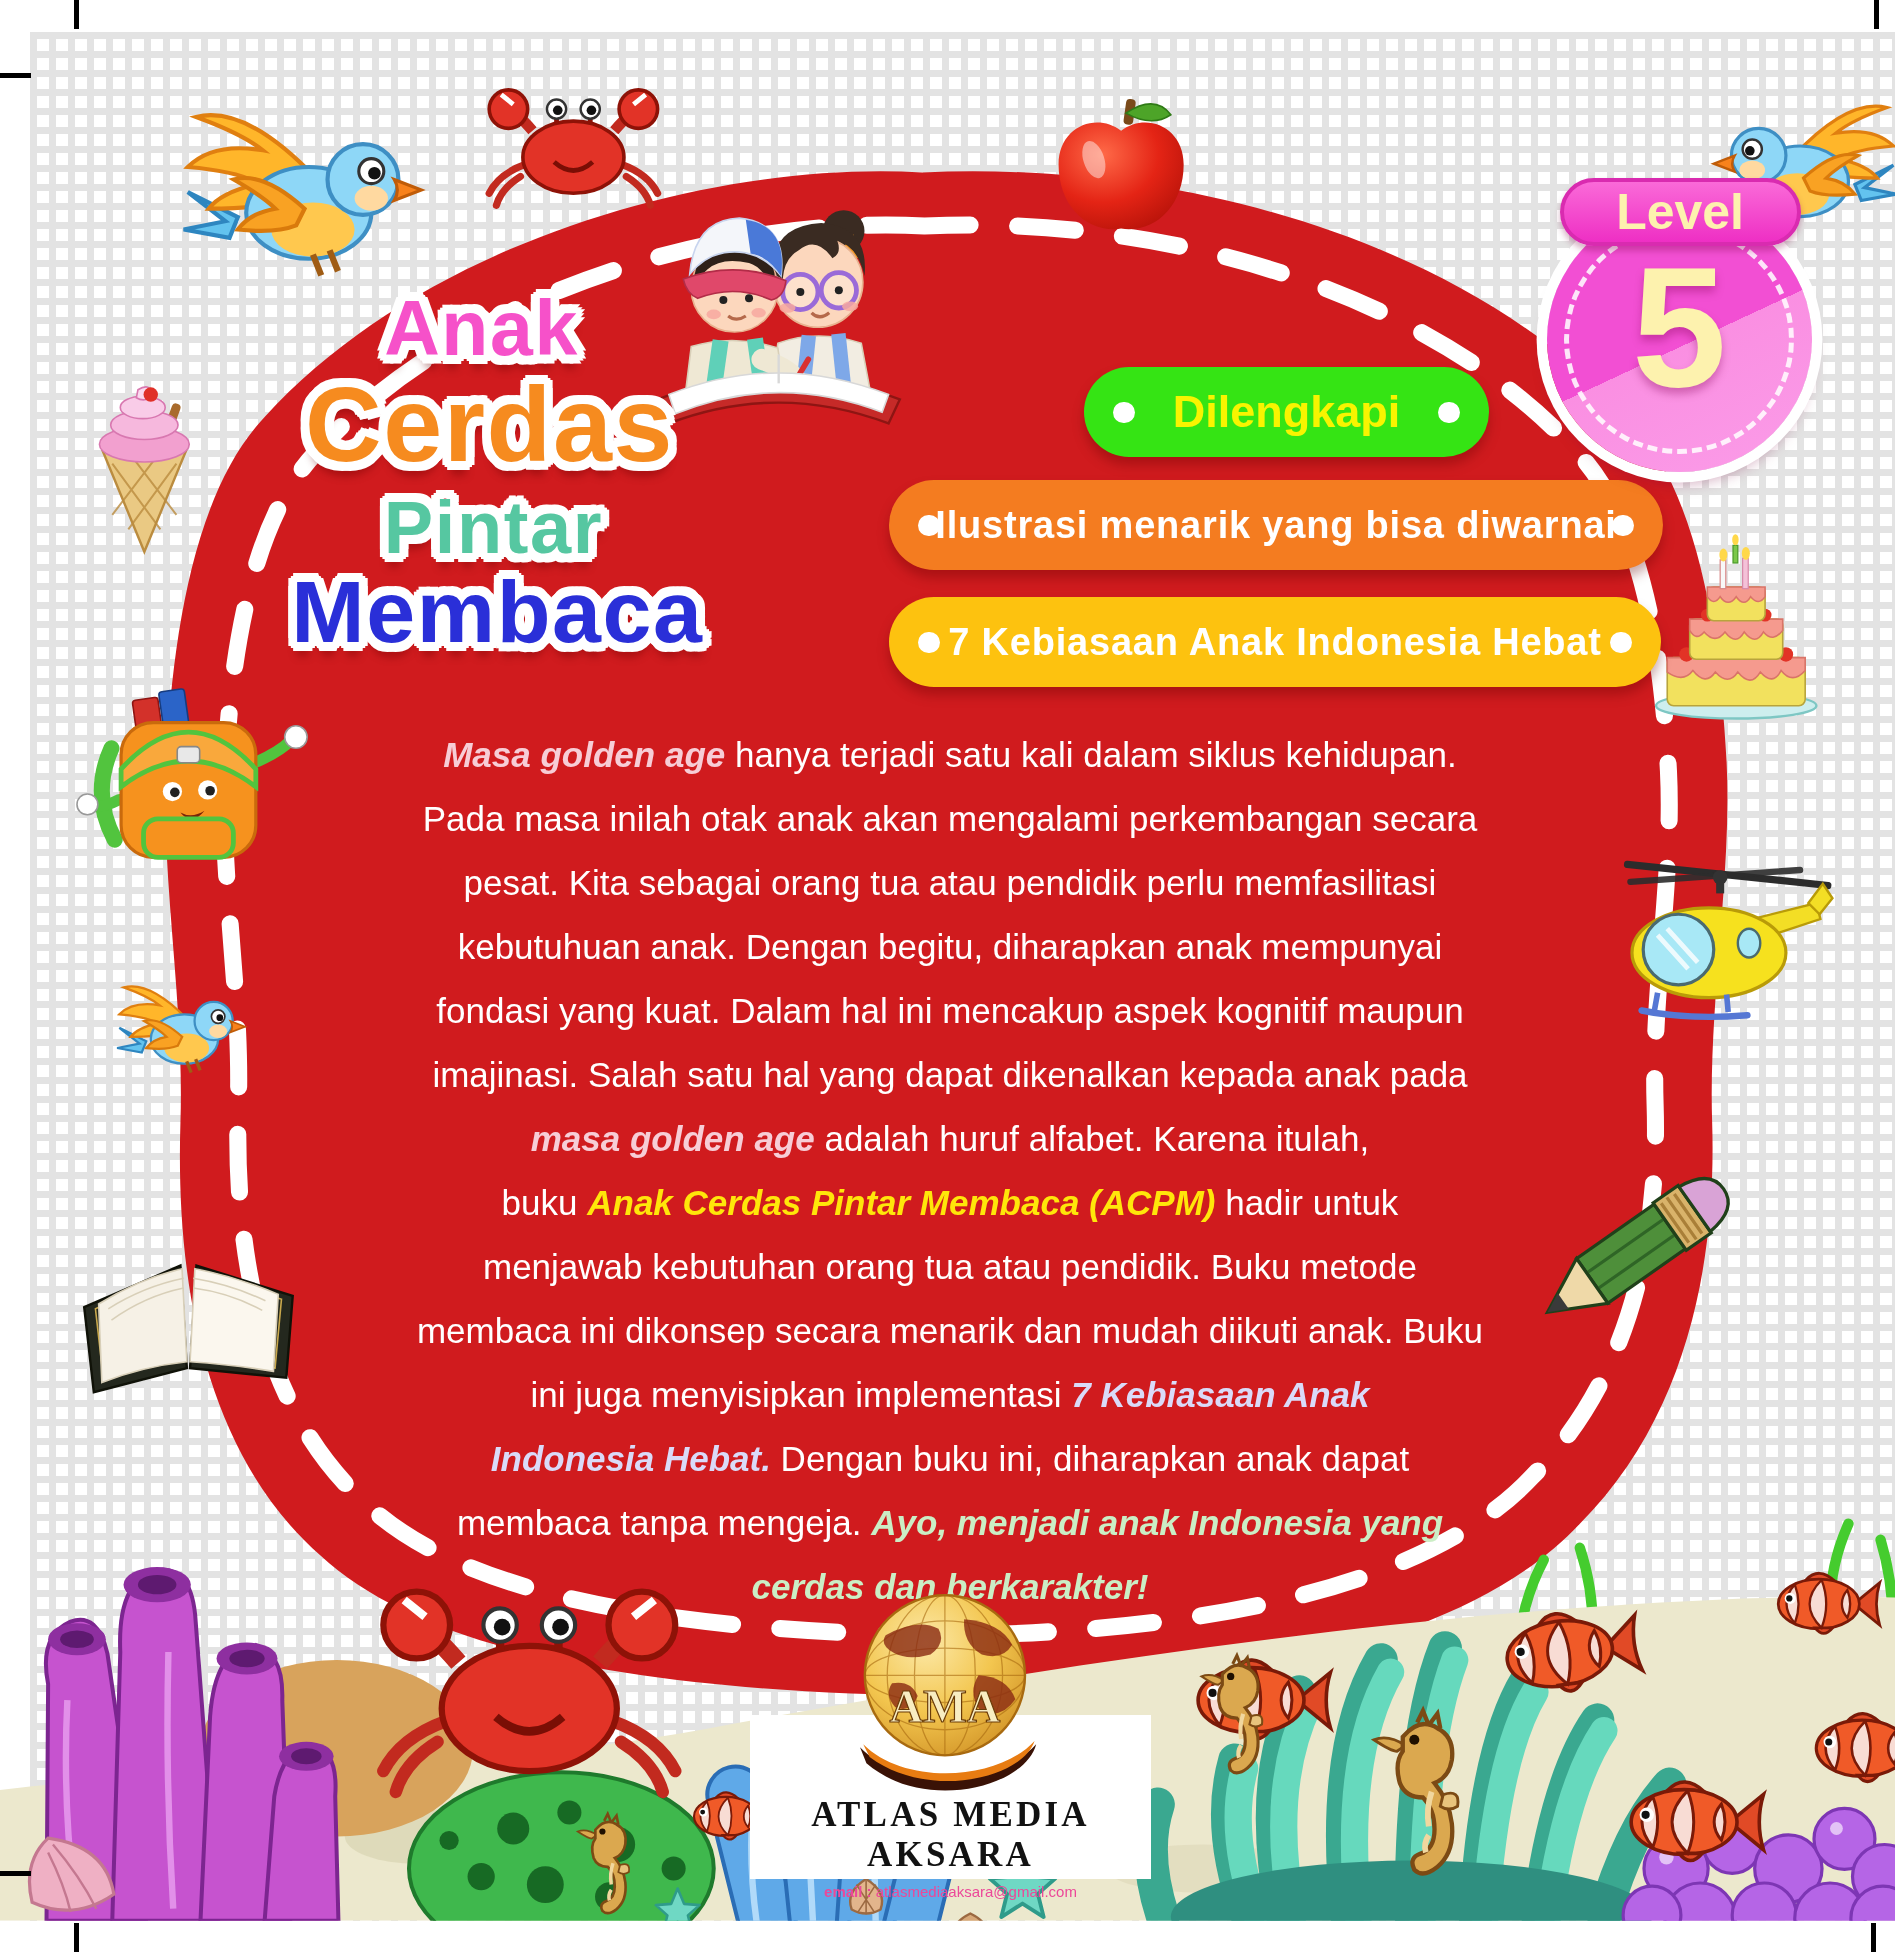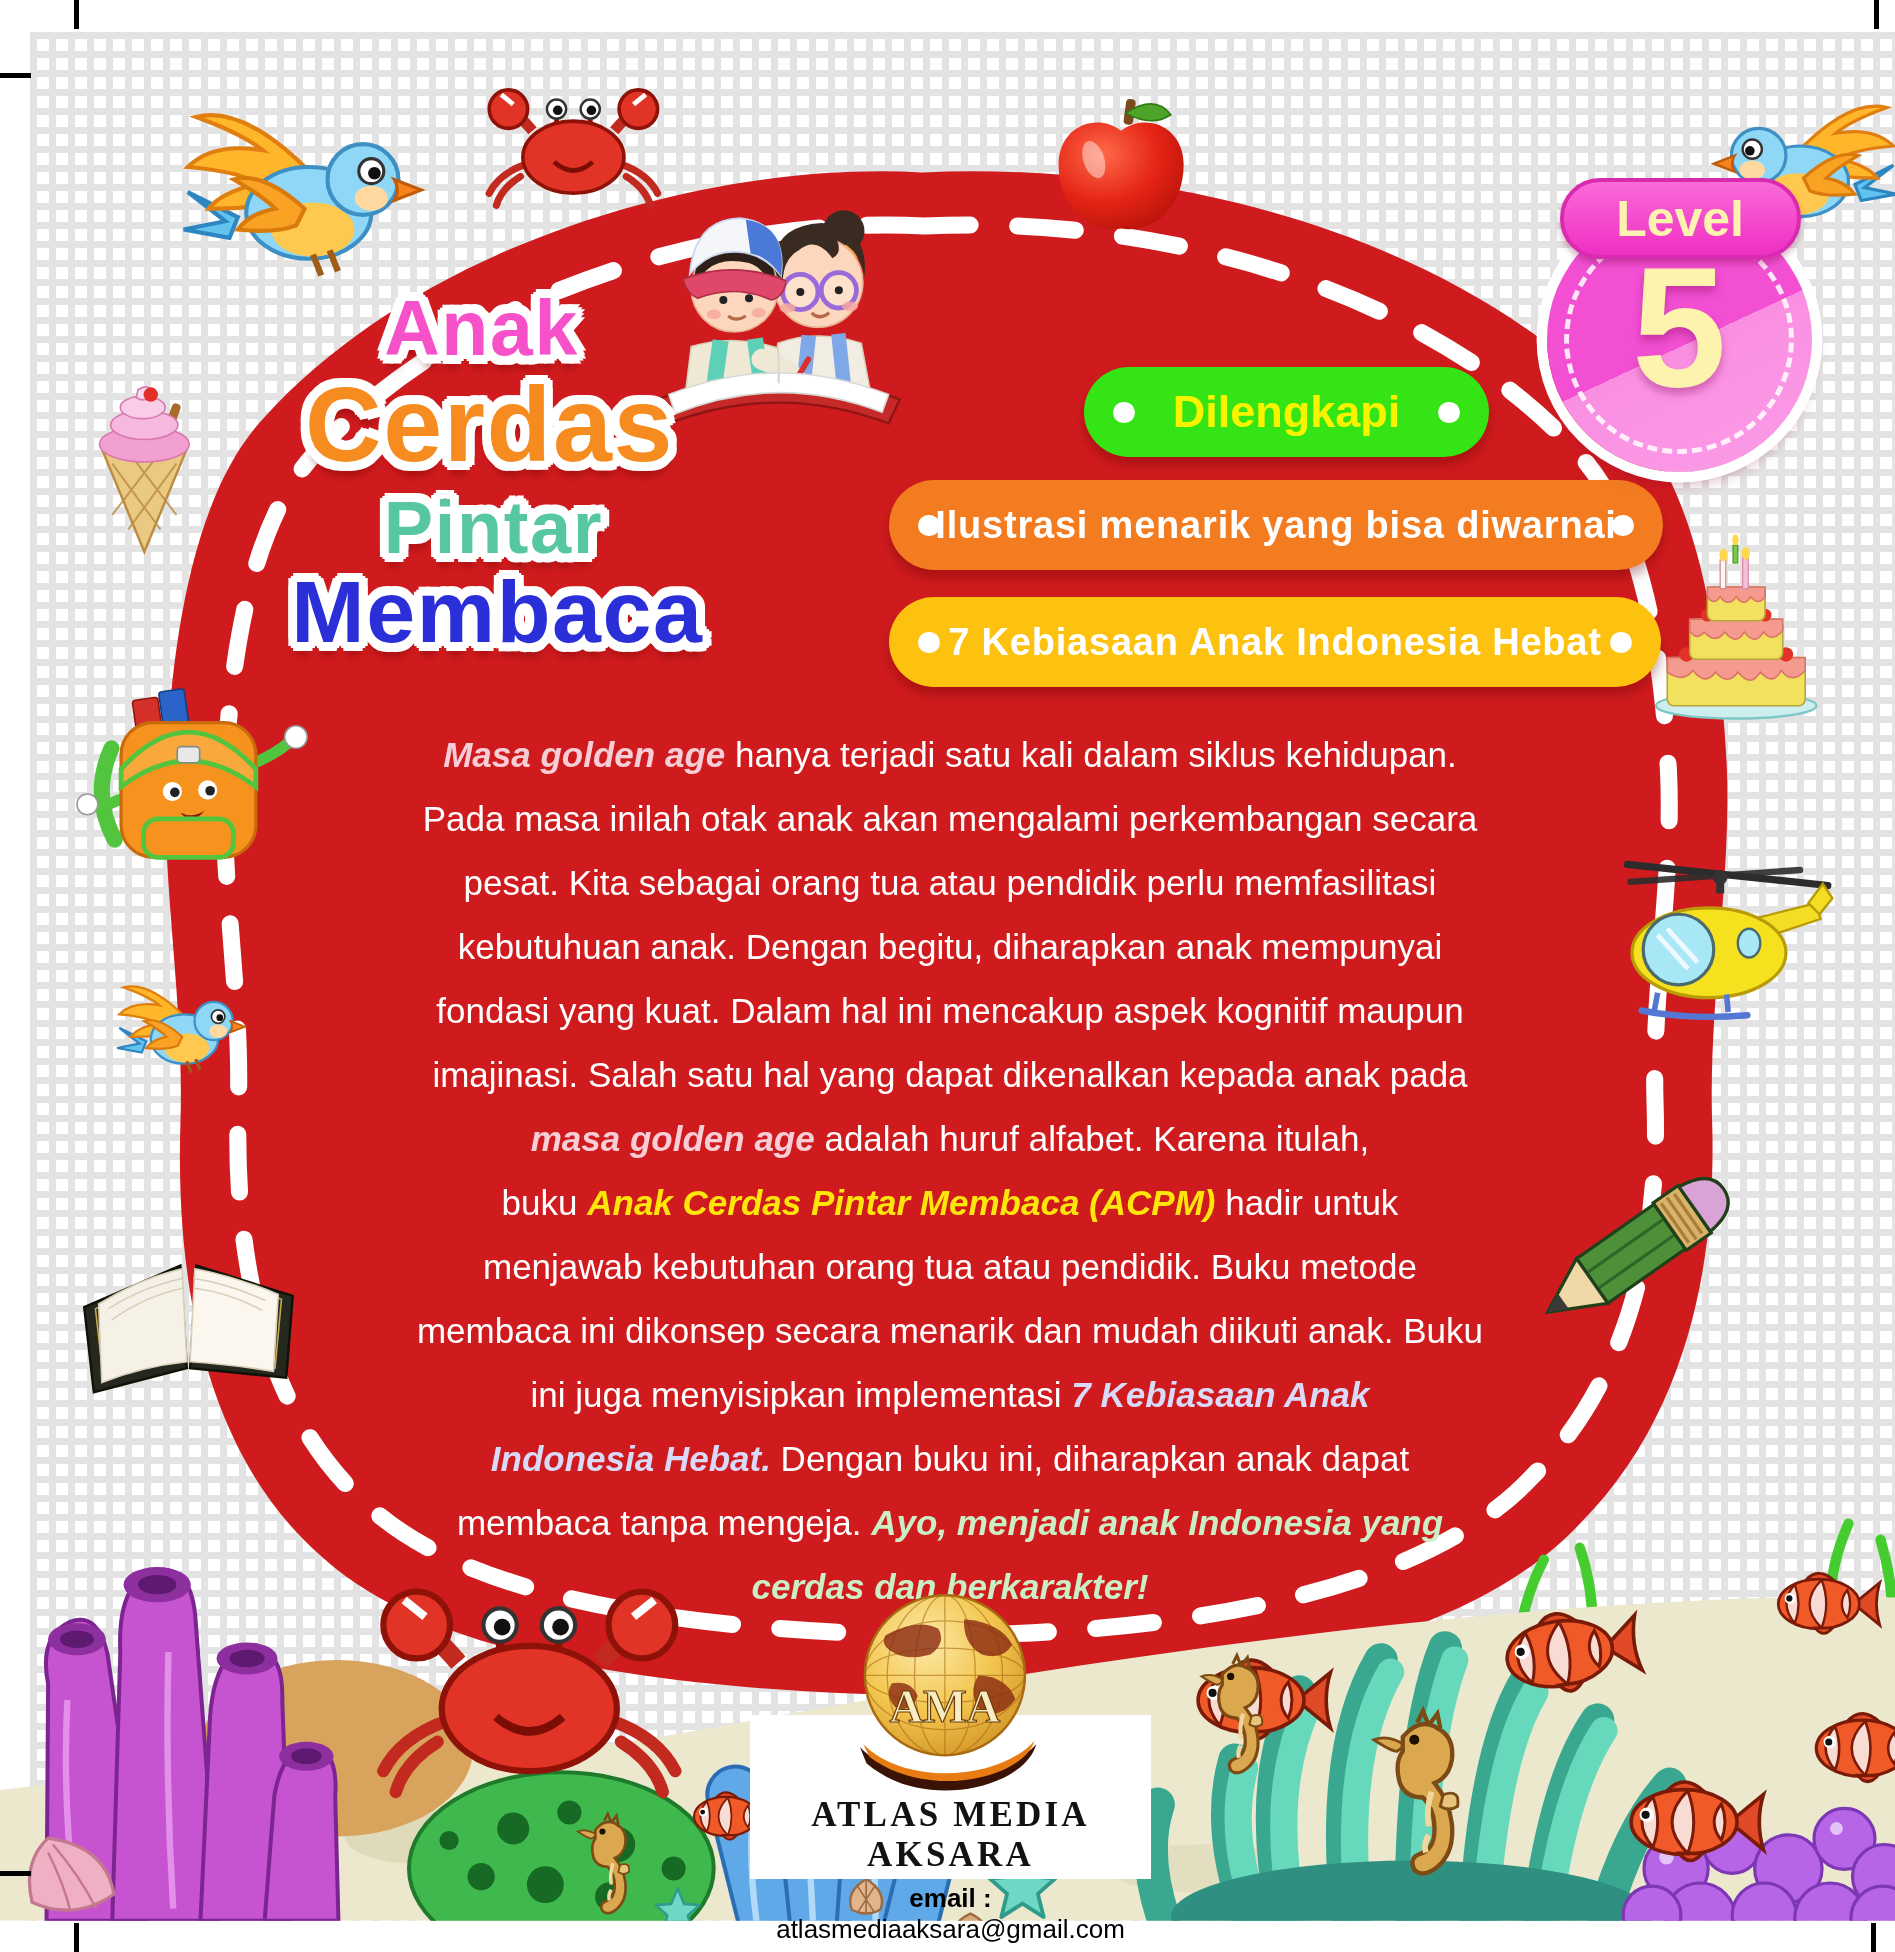--- a/index.html
+++ b/index.html
@@ -50,32 +50,32 @@
   .seg-yellow{color:#ffe60a;font-weight:bold;font-style:italic;}
   .seg-lavender{color:#dadaf8;font-weight:bold;font-style:italic;}
   .seg-green{color:#cbeec5;font-weight:bold;font-style:italic;}
 
   
   .level-badge{position:absolute;left:1542px;top:178px;width:279px;height:298px;z-index:4;}
   .level-circle{position:absolute;left:4.8px;top:29px;width:265px;height:265px;border-radius:50%;
     background:linear-gradient(155deg,#f24fd3 0%,#f24fd3 52%,#fa8fe2 52%,#fb9ce8 100%);
     box-shadow:0 0 0 10.4px #fff,0 11.2px 14.4px rgba(120,0,60,.35);}
   .level-ring{position:absolute;left:17.6px;top:17.6px;right:17.6px;bottom:17.6px;border:5.6px dashed rgba(255,255,255,.85);border-radius:50%;}
-  .level-pill{position:absolute;left:17.6px;top:0;width:241px;height:81px;border-radius:40px;
+  .level-pill{position:absolute;left:17.6px;top:0;width:241px;height:68px;border-radius:40px;
     background:linear-gradient(#fa6ad8,#ee2fc4);border:4px solid #d92bb0;box-sizing:border-box;
     display:flex;align-items:center;justify-content:center;box-shadow:0 4.8px 6.4px rgba(120,0,60,.3);text-align:right;}
   .level-pill span{color:#fdf2ae;font-size:50px;font-weight:bold;}
   .level-num{position:absolute;left:4.8px;top:51px;width:265px;text-align:center;color:#fdf2ae;
     font-size:170px;font-weight:bold;text-shadow:0 6.4px 8px rgba(130,0,80,.35);}
 
   
   .pub-box{position:absolute;left:750px;top:1715px;width:401px;height:164px;background:#fff;z-index:5;
     text-align:center;box-sizing:border-box;padding-top:80px;}
   .pub-name{font-family:"Liberation Serif",serif;font-weight:bold;font-size:35px;letter-spacing:3.2px;color:#121212;}
-  .pub-email{margin-top:8px;font-size:26px;color:#000000;text-align:center;}
+  .pub-email{margin-top:8px;font-size:15px;color:#ec4899;text-align:center;}
   .pub-email b{font-weight:bold;}
   svg.globe{position:absolute;left:844px;top:1587px;width:205px;height:215px;z-index:6;}
 </style>
 </head>
 <body>
 
 <div class="page">
 
   <div class="pattern"></div>
 

